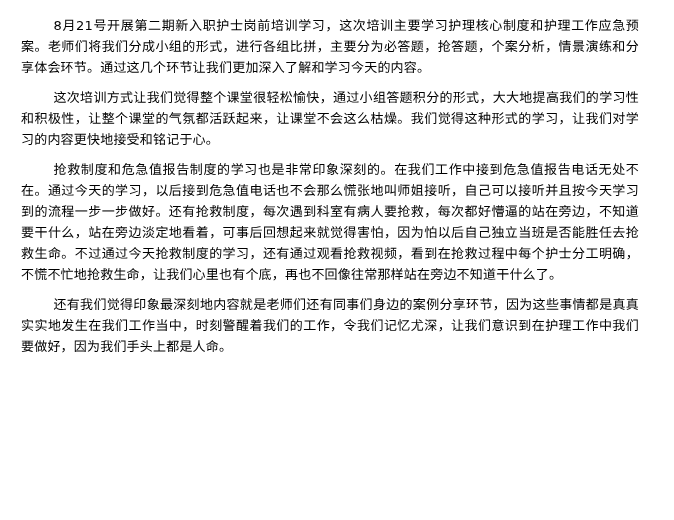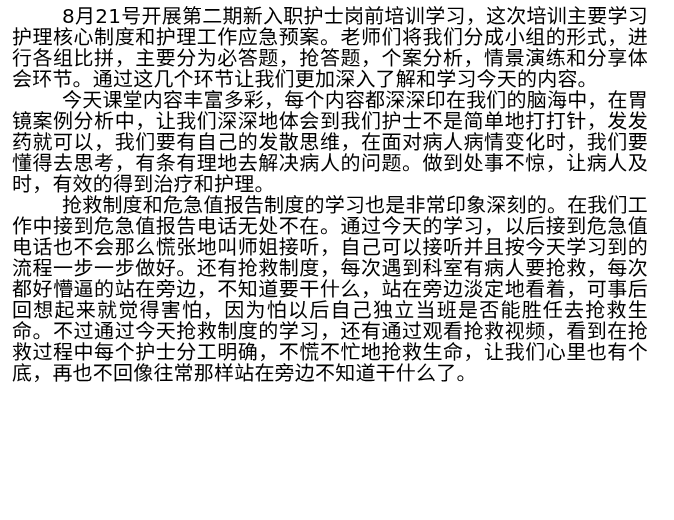--- a/index.html
+++ b/index.html
@@ -14,33 +14,34 @@
     font-family: "DejaVu Sans", sans-serif;
   }
   .page {
     box-sizing: border-box;
     width: 674px;
     height: 520px;
     padding: 6px 26px 0 12px;
     background: #ffffff;
   }
   .para {
-    margin: 0;
+    margin: 9px;
     padding: 0;
-    font-size: 20px;
+    font-size: 13px;
     line-height: 21px;
     color: #000000;
     text-align: justify;
     text-indent: 2.5em;
     letter-spacing: 0.2px;
     word-break: break-all;
   }
 </style>
 </head>
 <body style="background: rgb(255, 255, 255);">
 
 <div class="page">
   <div id="paragraphs" style="color: rgb(0, 0, 0);">
       <p class="para">8月21号开展第二期新入职护士岗前培训学习，这次培训主要学习护理核心制度和护理工作应急预案。老师们将我们分成小组的形式，进行各组比拼，主要分为必答题，抢答题，个案分析，情景演练和分享体会环节。通过这几个环节让我们更加深入了解和学习今天的内容。</p>
-      <p class="para">今天课堂内容丰富多彩，每个内容都深深印在我们的脑海中，在胃镜案例分析中，让我们深深地体会到我们护士不是简单地打打针，发发药就可以，我们要有自己的发散思维，在面对病人病情变化时，我们要懂得去思考，有条有理地去解决病人的问题。做到处事不惊，让病人及时，有效的得到治疗和护理。</p>
+      <p class="para">这次培训方式让我们觉得整个课堂很轻松愉快，通过小组答题积分的形式，大大地提高我们的学习性和积极性，让整个课堂的气氛都活跃起来，让课堂不会这么枯燥。我们觉得这种形式的学习，让我们对学习的内容更快地接受和铭记于心。</p>
       <p class="para">抢救制度和危急值报告制度的学习也是非常印象深刻的。在我们工作中接到危急值报告电话无处不在。通过今天的学习，以后接到危急值电话也不会那么慌张地叫师姐接听，自己可以接听并且按今天学习到的流程一步一步做好。还有抢救制度，每次遇到科室有病人要抢救，每次都好懵逼的站在旁边，不知道要干什么，站在旁边淡定地看着，可事后回想起来就觉得害怕，因为怕以后自己独立当班是否能胜任去抢救生命。不过通过今天抢救制度的学习，还有通过观看抢救视频，看到在抢救过程中每个护士分工明确，不慌不忙地抢救生命，让我们心里也有个底，再也不回像往常那样站在旁边不知道干什么了。</p>
+      <p class="para">还有我们觉得印象最深刻地内容就是老师们还有同事们身边的案例分享环节，因为这些事情都是真真实实地发生在我们工作当中，时刻警醒着我们的工作，令我们记忆尤深，让我们意识到在护理工作中我们要做好，因为我们手头上都是人命。</p>
     </div>
 </div>
 
 </body></html>

